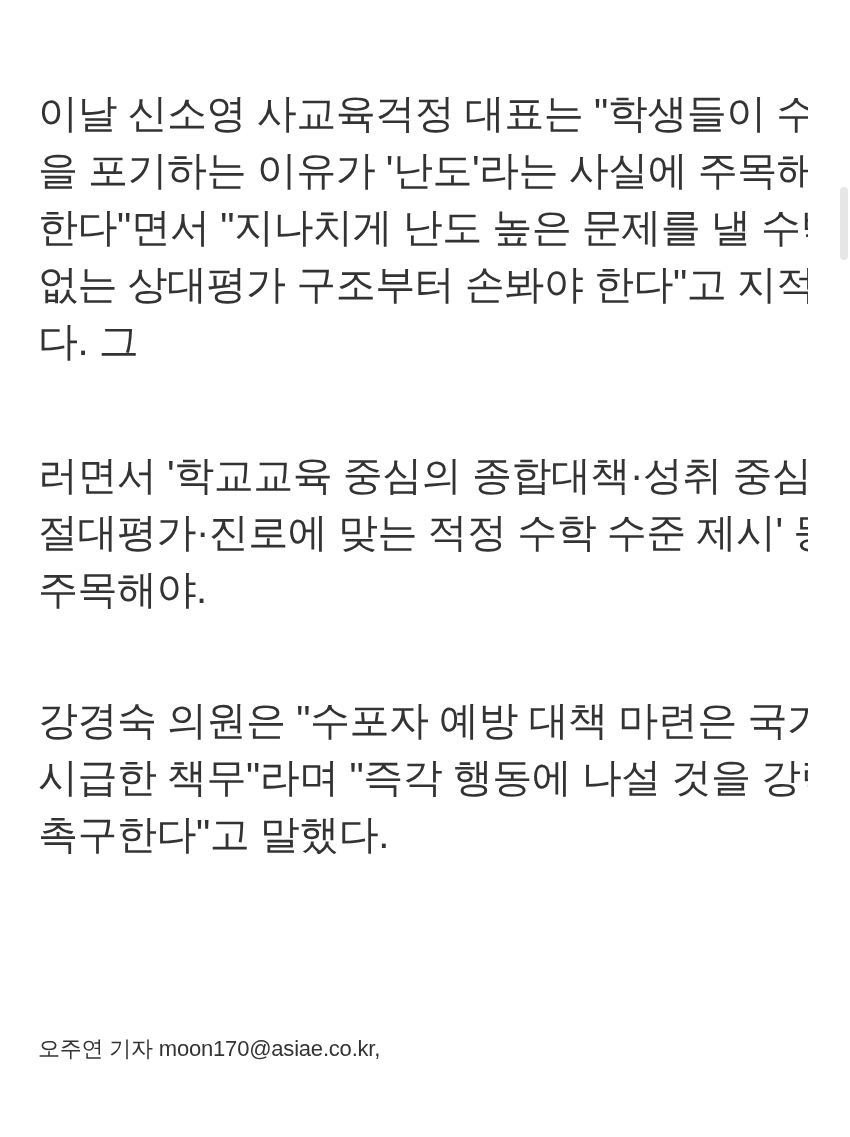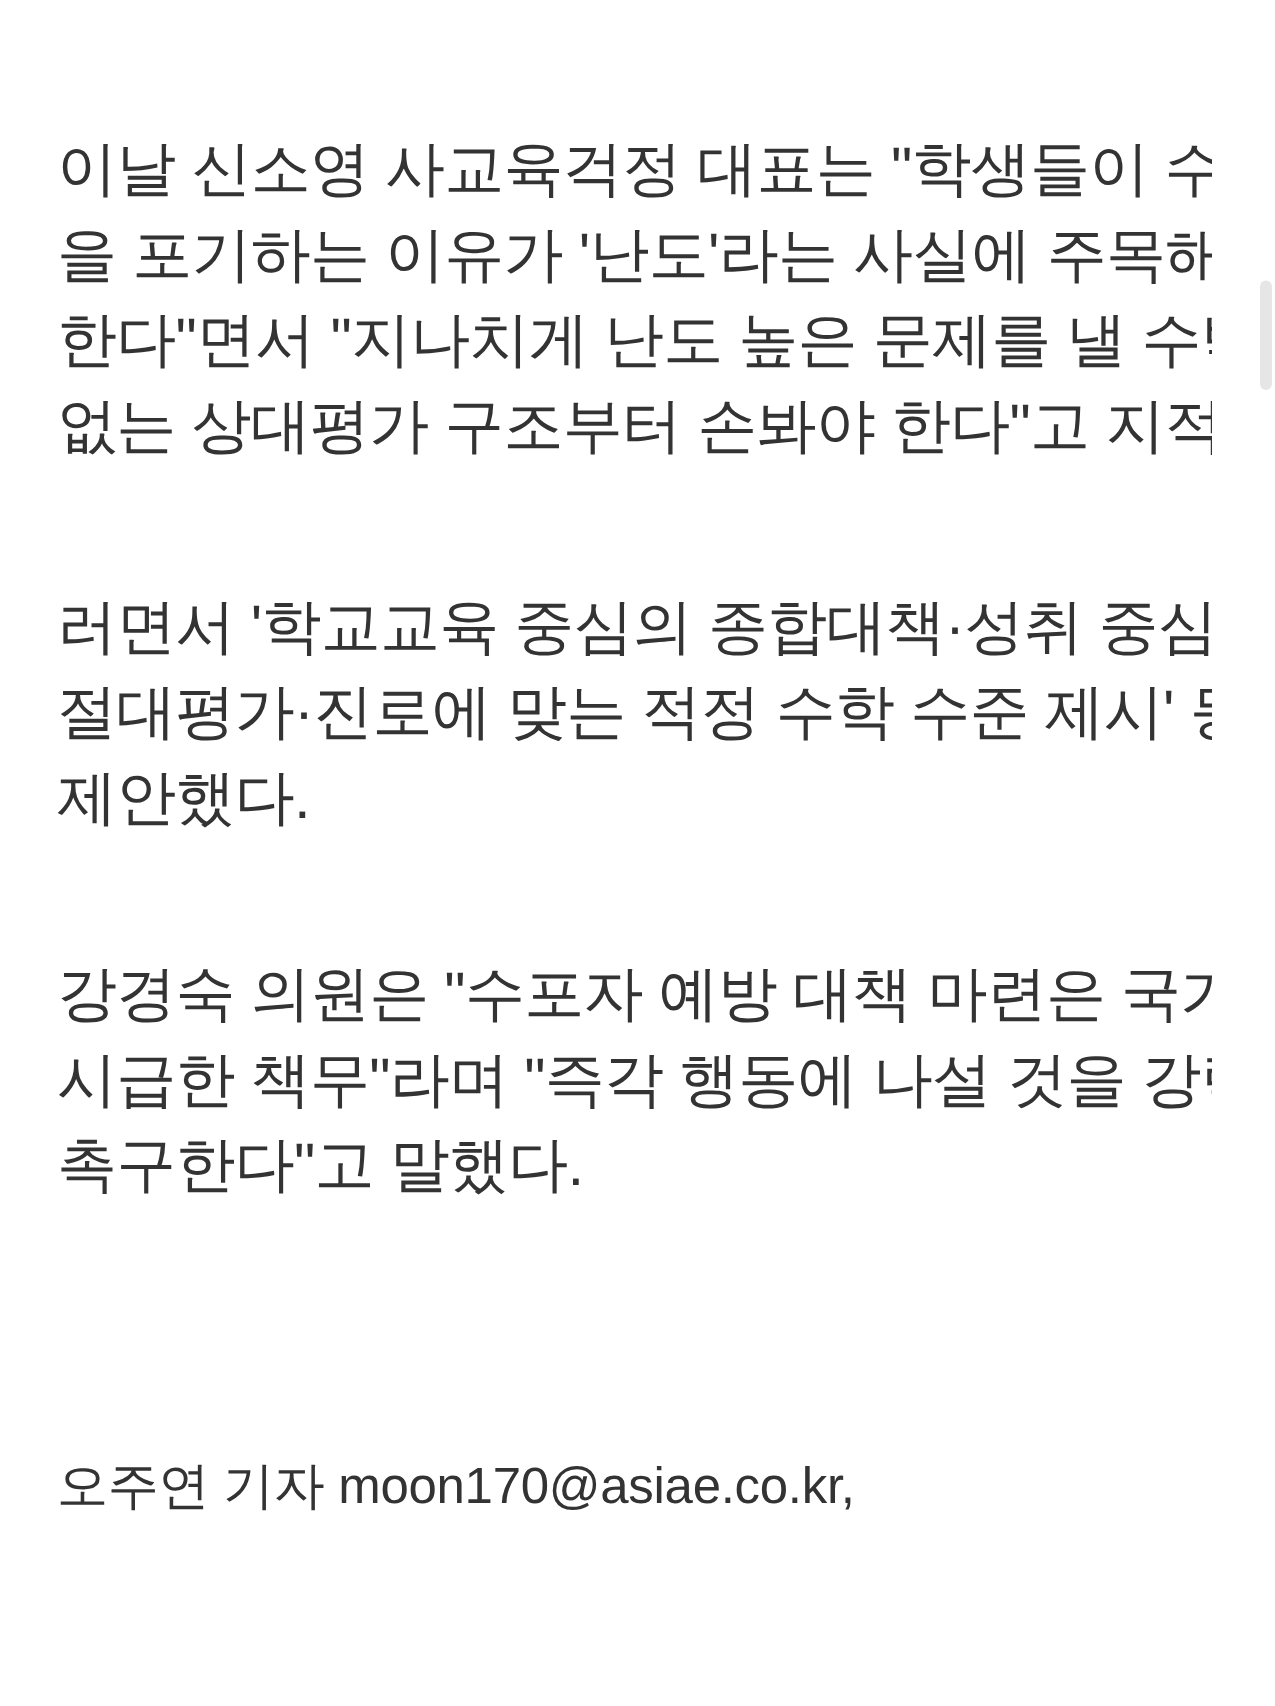--- a/index.html
+++ b/index.html
@@ -38,21 +38,21 @@
     overflow: hidden;
   }
   .clipped-top .line {
     transform: translateY(-50px);
   }
   .para-1 { margin-top: 78px; }
   .para-2 { margin-top: 77px; }
   .para-3 { margin-top: 74px; }
   .byline {
     margin-top: 157px;
-    font-size: 34px;
+    font-size: 22px;
     line-height: 57px;
     color: #333333;
     letter-spacing: -0.2px;
   }
   .scroll-thumb {
     position: absolute;
     right: 2px;
     top: 187px;
     width: 8px;
     height: 73px;
@@ -68,26 +68,27 @@
 
     <div class="clipped-top main-text">
       <span class="line">학교 수학교육 정상화 대책 마련을 촉구하는 기자회견을 열었다</span>
     </div>
 
     <div class="main-text para-1">
       <span class="line">이날 신소영 사교육걱정 대표는 "학생들이 수학</span>
       <span class="line">을 포기하는 이유가 '난도'라는 사실에 주목해야</span>
       <span class="line">한다"면서 "지나치게 난도 높은 문제를 낼 수밖에</span>
       <span class="line">없는 상대평가 구조부터 손봐야 한다"고 지적했</span>
+      <span class="line">다. 그</span>
     </div>
 
     <div class="main-text para-2">
       <span class="line">러면서 '학교교육 중심의 종합대책·성취 중심의</span>
       <span class="line">절대평가·진로에 맞는 적정 수학 수준 제시' 등을</span>
-      <span class="line">제안했다.</span>
+      <span class="line">주목해야.</span>
     </div>
 
     <div class="main-text para-3">
       <span class="line">강경숙 의원은 "수포자 예방 대책 마련은 국가의</span>
       <span class="line">시급한 책무"라며 "즉각 행동에 나설 것을 강력히</span>
       <span class="line">촉구한다"고 말했다.</span>
     </div>
 
     <div class="byline">
       <span class="line">오주연 기자 moon170@asiae.co.kr,</span>

